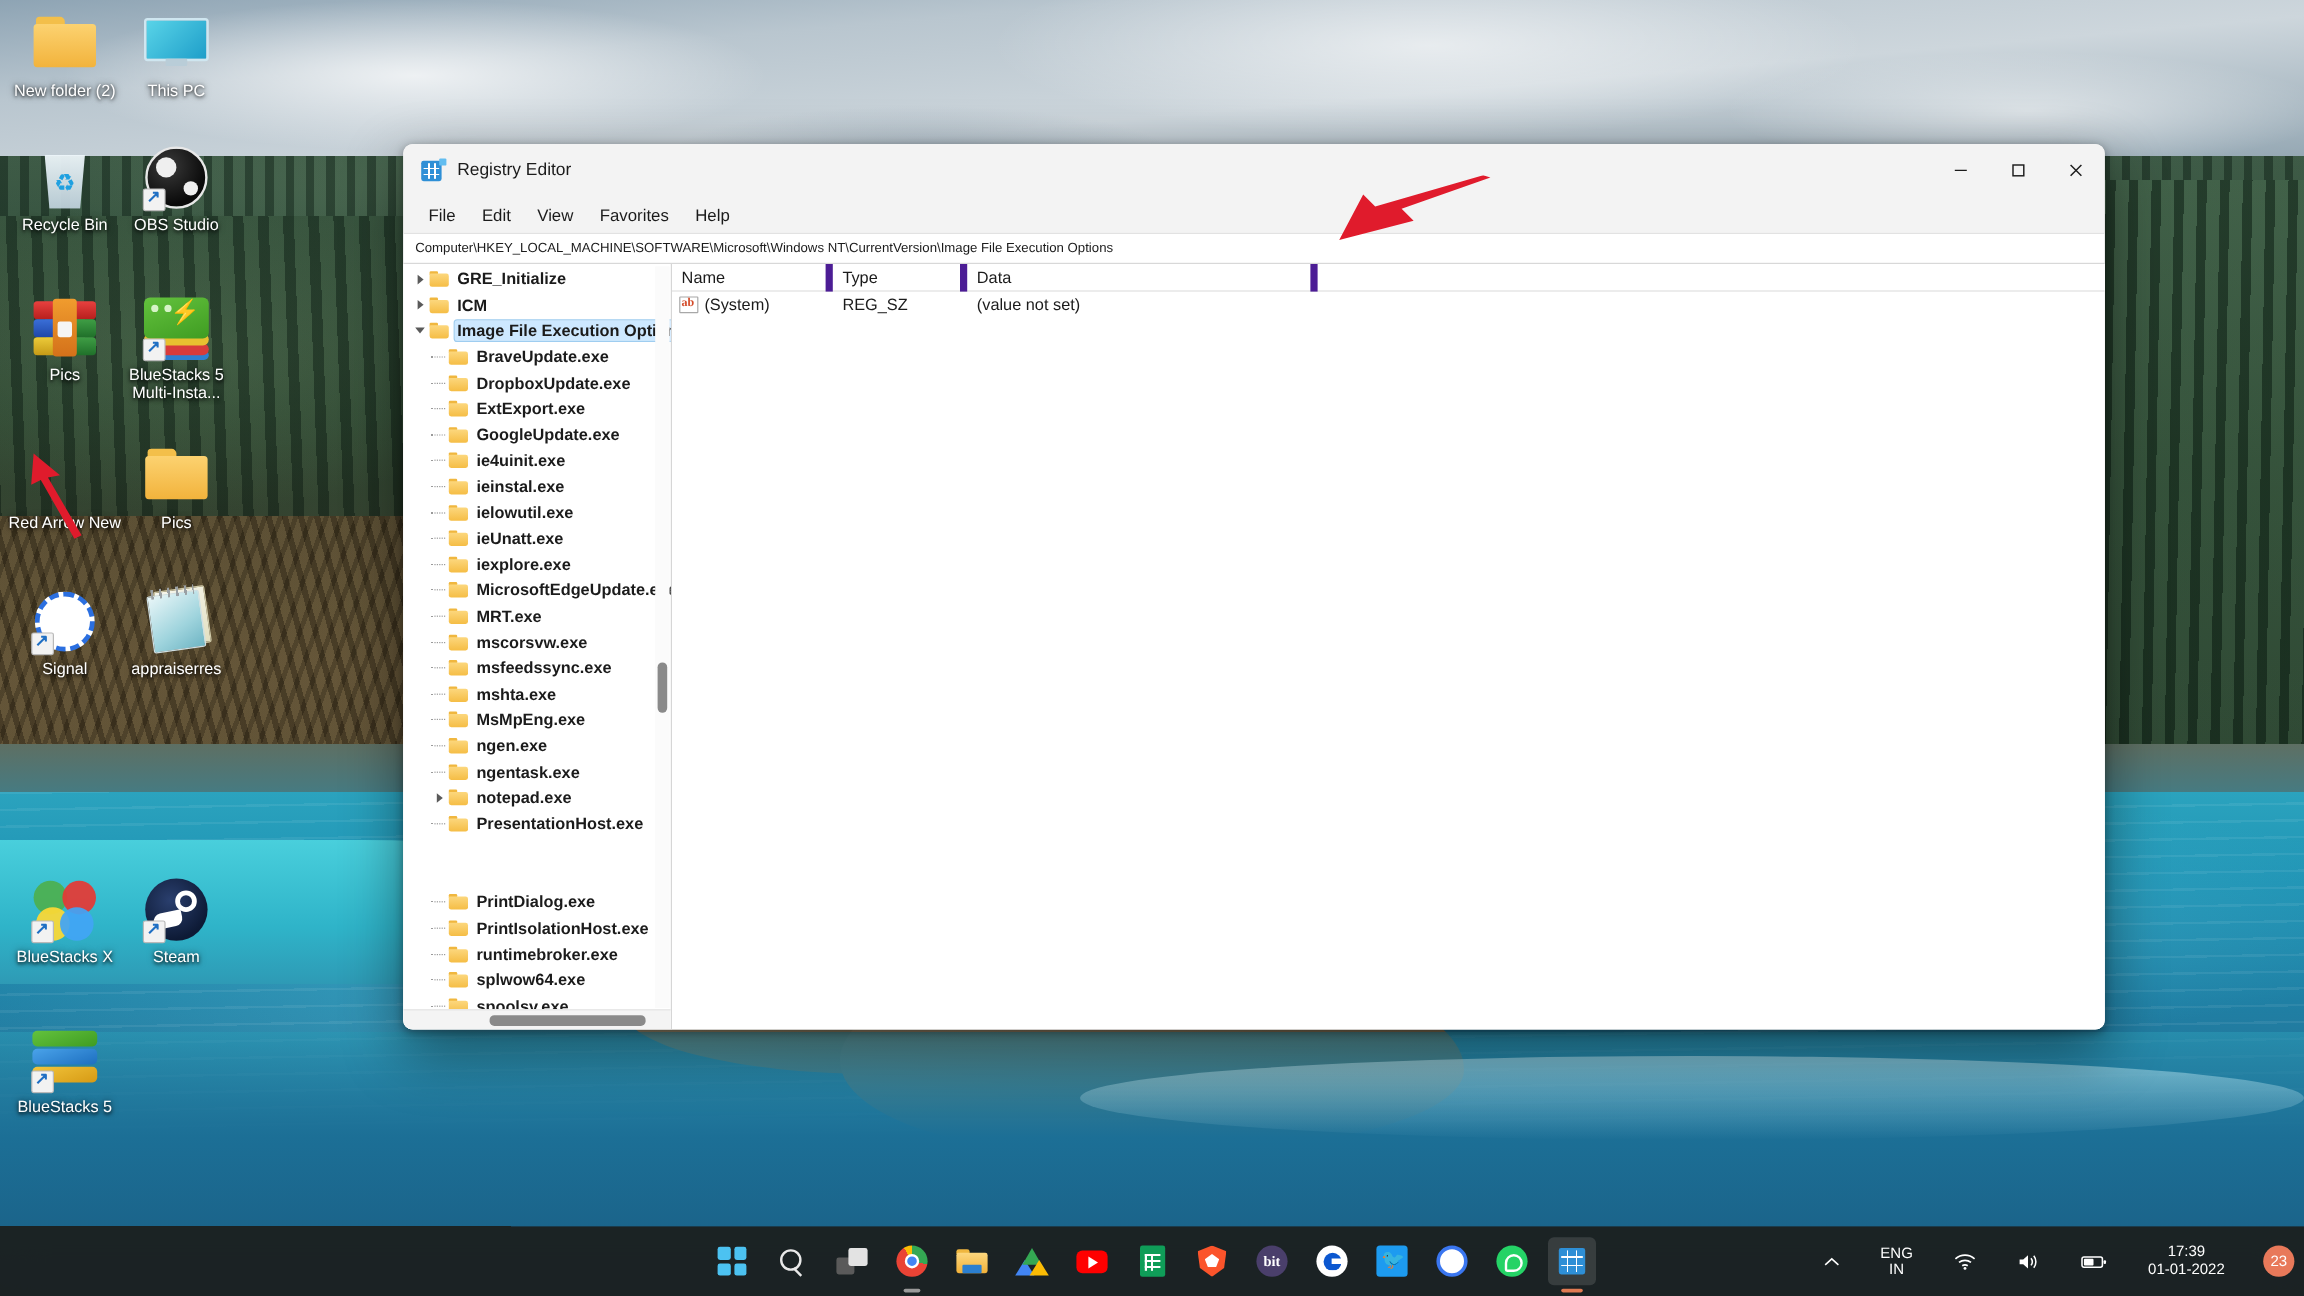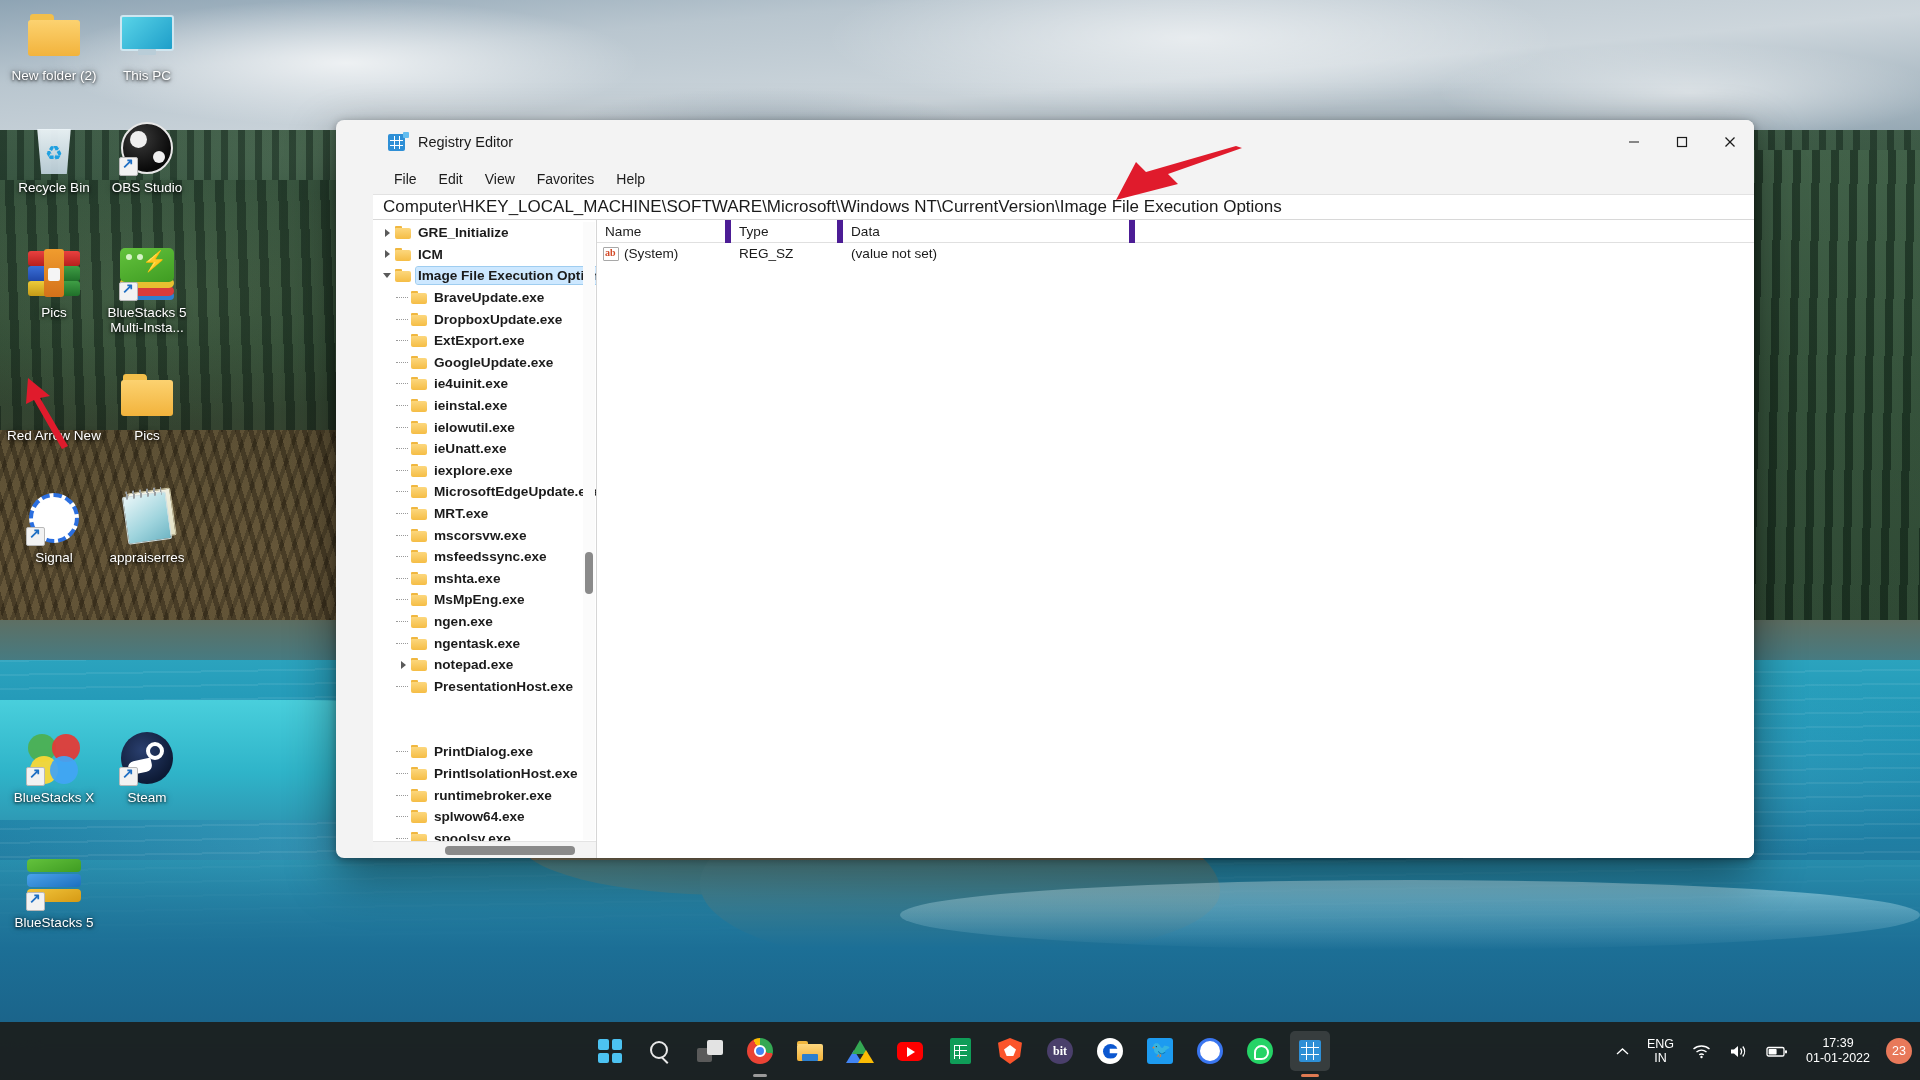--- a/index.html
+++ b/index.html
@@ -242,21 +242,21 @@
   .ic-bs5 .l2 { top:15px; background:linear-gradient(160deg,#4aa3ea,#1d6fc0); }
   .ic-bs5 .l3 { top:30px; background:linear-gradient(160deg,#f2c53c,#d69a14); }
 
   
   #regedit {
     position: absolute; left: 336px; top: 120px; width: 1418px; height: 738px;
     background: #f3f3f3; border-radius: 8px;
     box-shadow: 0 18px 50px rgba(0,0,0,.45), 0 2px 8px rgba(0,0,0,.35);
     z-index: 10; overflow: hidden;
     display: flex; flex-direction: column;
-    font-size: 14px; color: #1b1b1b; padding-left: 37px;
+    font-size: 14px; color: #1b1b1b;
   }
   .titlebar {
     height: 44px; display: flex; align-items: center;
     background: #f3f3f3; flex: 0 0 auto;
   }
   .title-icon { width: 20px; height: 20px; margin: 0 10px 0 15px; position: relative; }
   .title-icon .grid {
     position:absolute; left:0; top:2px; width:17px; height:17px;
     background:#2e8fd6; border-radius:2px;
   }
@@ -283,21 +283,21 @@
     background: #f3f3f3; flex: 0 0 auto;
   }
   .menu-item {
     padding: 3px 11px; font-size: 14px; color: #1b1b1b; border-radius: 4px; cursor: default;
   }
 
   .addressbar {
     height: 26px; background: #fff; border-top: 1px solid #e2e2e2;
     border-bottom: 1px solid #d8d8d8;
     display: flex; align-items: center; padding-left: 10px;
-    font-size: 17px; color: #1b1b1b; flex: 0 0 auto;
+    font-size: 11px; color: #1b1b1b; flex: 0 0 auto;
     white-space: nowrap; overflow: hidden;
   }
 
   .reg-body { flex: 1 1 auto; display: flex; background: #fff; min-height: 0; }
 
   
   .tree-pane {
     width: 224px; flex: 0 0 224px; position: relative;
     background: #fff; border-right: 1px solid #d6d6d6;
     display: flex; flex-direction: column; overflow: hidden;
@@ -404,21 +404,21 @@
     display: flex; align-items: center; justify-content: center; cursor: default;
   }
   .tb-app.active-app { background: rgba(255,255,255,.12); }
   .tb-ind {
     position: absolute; bottom: -6px; left: 50%; transform: translateX(-50%);
     width: 14px; height: 3px; border-radius: 2px; background: #9a9a9a;
   }
   .tb-ind.on { width: 18px; background: #e07a52; }
   .tb-right {
     position: absolute; right: 8px; display: flex; align-items: center;
-    height: 58px; gap: 4px; color: #fff;
+    height: 58px; gap: 20px; color: #fff;
   }
   .tr-item {
     display: flex; align-items: center; justify-content: center;
     padding: 6px 7px; border-radius: 5px; cursor: default;
   }
   .tr-lang { flex-direction: column; font-size: 12.5px; line-height: 14px; text-align:center; }
   .tr-clock { flex-direction: column; font-size: 12.5px; line-height: 15px; text-align: right; padding-right: 10px; }
   .tr-badge {
     width: 26px; height: 26px; border-radius: 50%;
     background: #e8795a; color: #fff; font-size: 12.5px;

